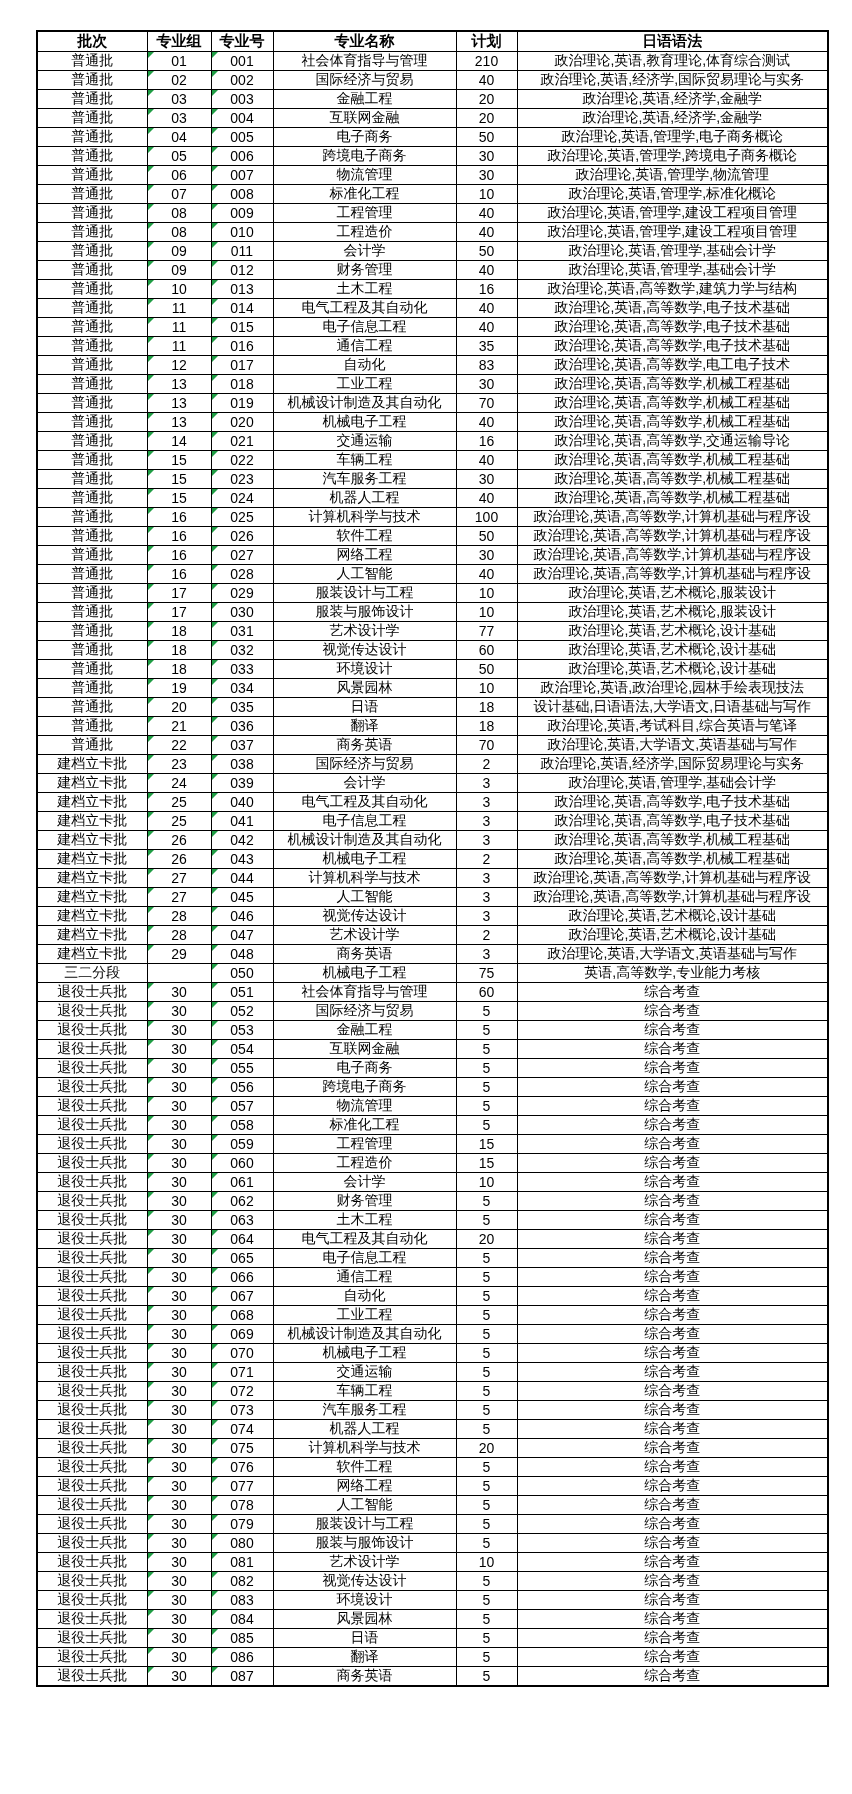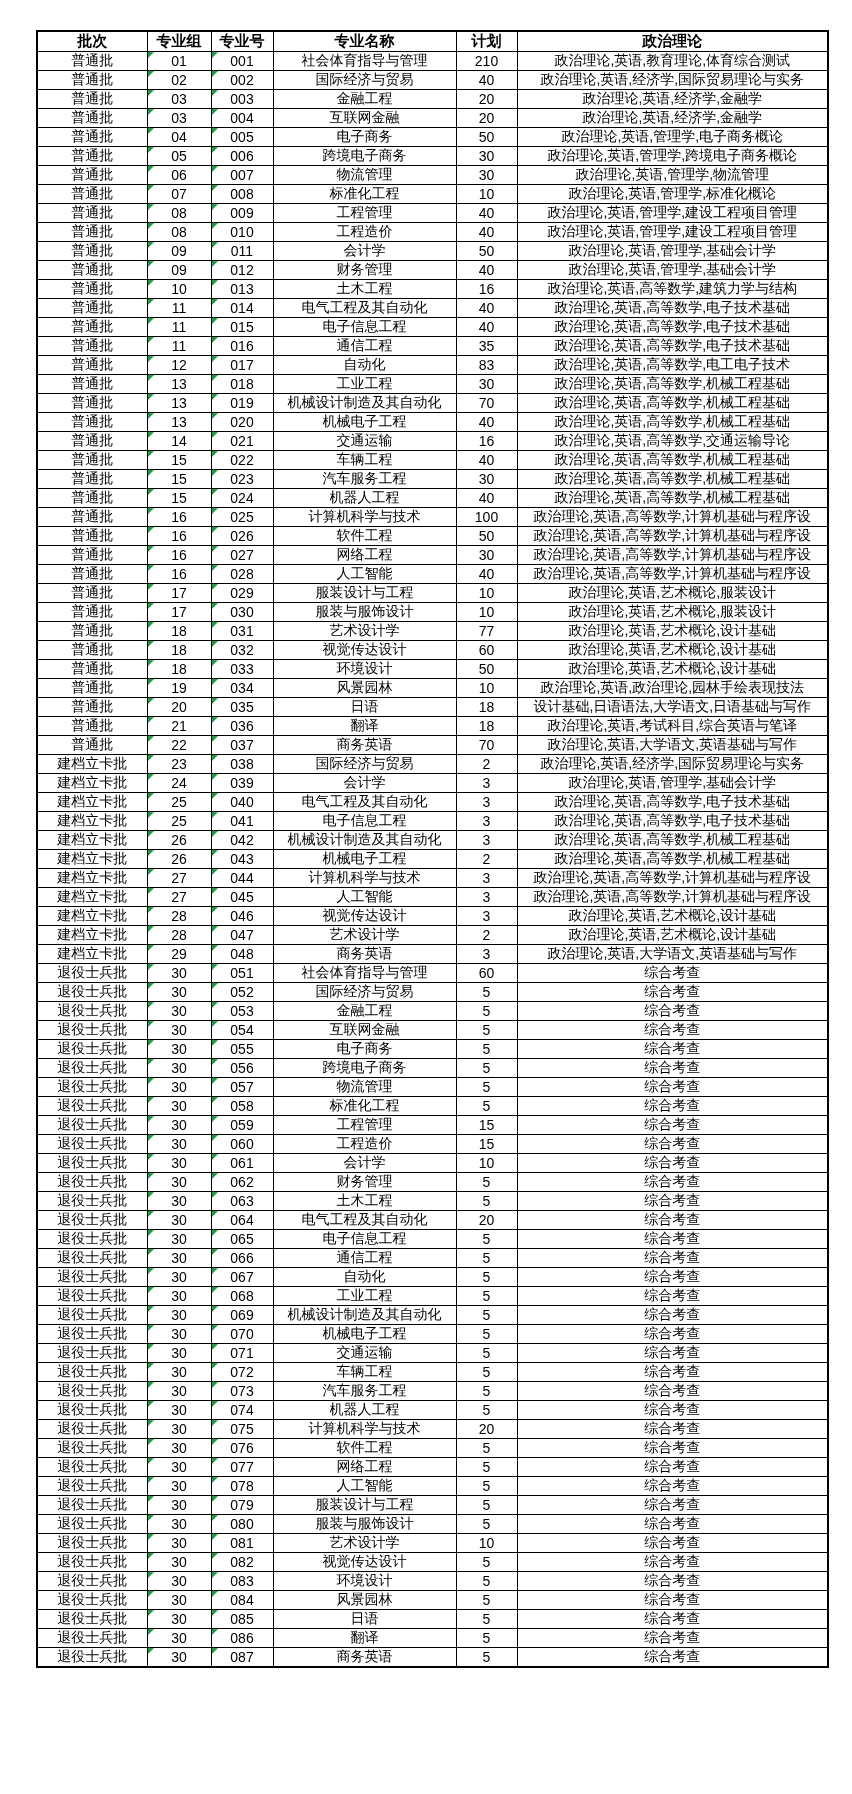--- a/index.html
+++ b/index.html
@@ -55,21 +55,21 @@
       <col style="width:61px">
       <col style="width:311px">
     </colgroup>
     <thead>
       <tr>
         <th>批次</th>
         <th>专业组</th>
         <th>专业号</th>
         <th>专业名称</th>
         <th>计划</th>
-        <th>政治理论</th>
+        <th>日语语法</th>
       </tr>
     </thead>
     <tbody id="rows-body">
   <tr>
     <td class="c-batch">普通批</td>
     <td class="c-group">01<span class="tri" style="border-top-color: rgb(31, 157, 68);"></span></td>
     <td class="c-num">001<span class="tri" style="border-top-color: rgb(31, 157, 68);"></span></td>
     <td class="c-name">社会体育指导与管理</td>
     <td class="c-plan">210</td>
     <td class="c-subjects">政治理论,英语,教育理论,体育综合测试</td>
@@ -491,20 +491,28 @@
 
   <tr>
     <td class="c-batch">建档立卡批</td>
     <td class="c-group">29<span class="tri" style="border-top-color: rgb(31, 157, 68);"></span></td>
     <td class="c-num">048<span class="tri" style="border-top-color: rgb(31, 157, 68);"></span></td>
     <td class="c-name">商务英语</td>
     <td class="c-plan">3</td>
     <td class="c-subjects">政治理论,英语,大学语文,英语基础与写作</td>
   </tr>
 
+  <tr>
+    <td class="c-batch">三二分段</td>
+    <td class="c-group"></td>
+    <td class="c-num">050<span class="tri" style="border-top-color: rgb(31, 157, 68);"></span></td>
+    <td class="c-name">机械电子工程</td>
+    <td class="c-plan">75</td>
+    <td class="c-subjects centered">英语,高等数学,专业能力考核</td>
+  </tr>
 
   <tr>
     <td class="c-batch">退役士兵批</td>
     <td class="c-group">30<span class="tri" style="border-top-color: rgb(31, 157, 68);"></span></td>
     <td class="c-num">051<span class="tri" style="border-top-color: rgb(31, 157, 68);"></span></td>
     <td class="c-name">社会体育指导与管理</td>
     <td class="c-plan">60</td>
     <td class="c-subjects centered">综合考查</td>
   </tr>
 

